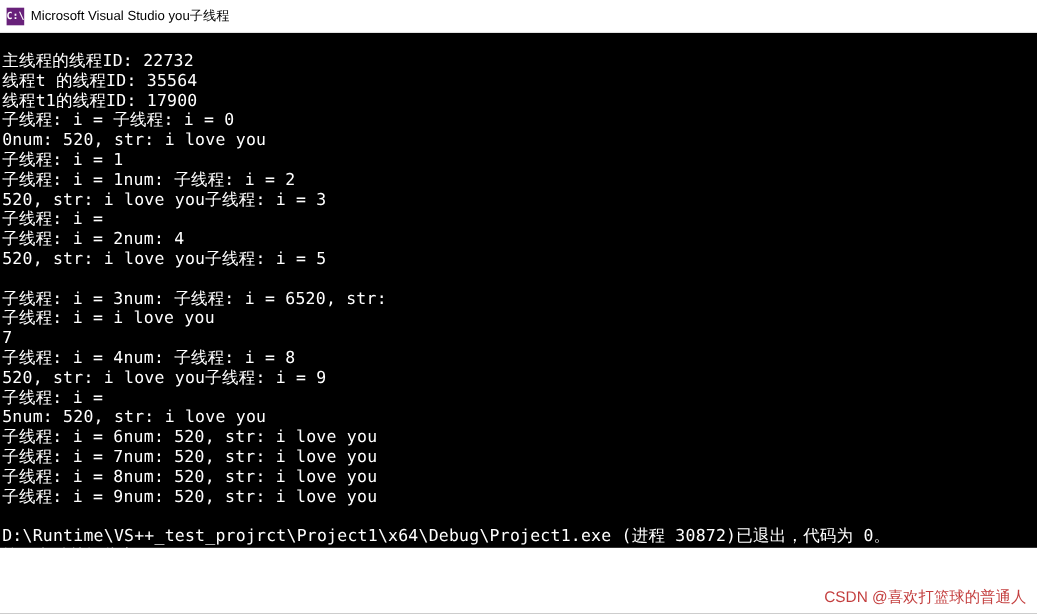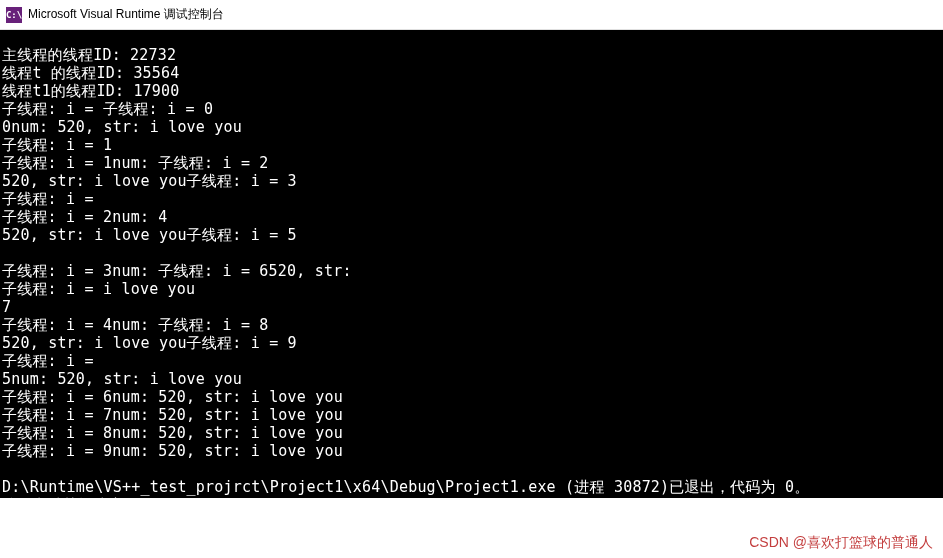--- a/index.html
+++ b/index.html
@@ -57,21 +57,21 @@
       font-size: 14px;
       pointer-events: none;
       opacity: 0.85;
     }
   </style>
 </head>
 <body>
 
 <div class="titlebar">
   <div class="titlebar-icon">C:\</div>
-  <span>Microsoft Visual Runtime 调试控制台</span>
+  <span>Microsoft Visual Studio you子线程</span>
 </div>
 
 <div class="console">主线程的线程ID: 22732
 线程t 的线程ID: 35564
 线程t1的线程ID: 17900
 子线程: i = 子线程: i = 0
 0num: 520, str: i love you
 子线程: i = 1
 子线程: i = 1num: 子线程: i = 2
 520, str: i love you子线程: i = 3

